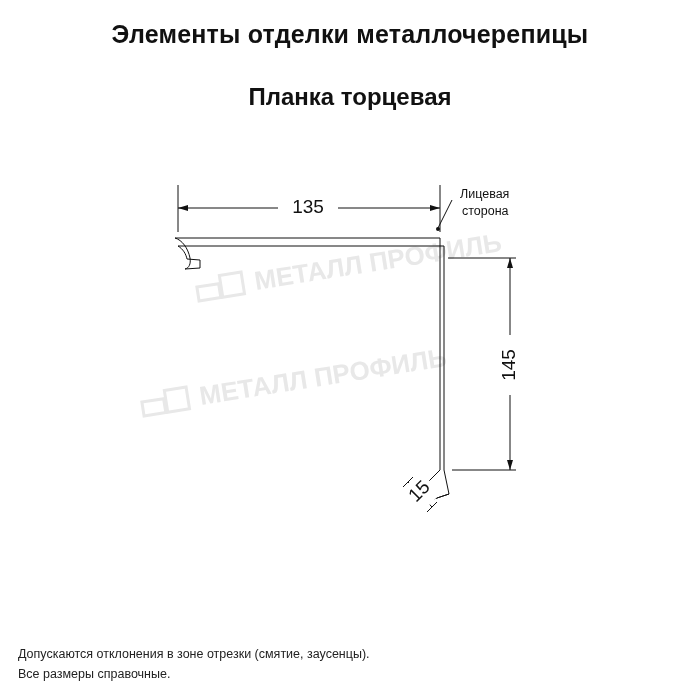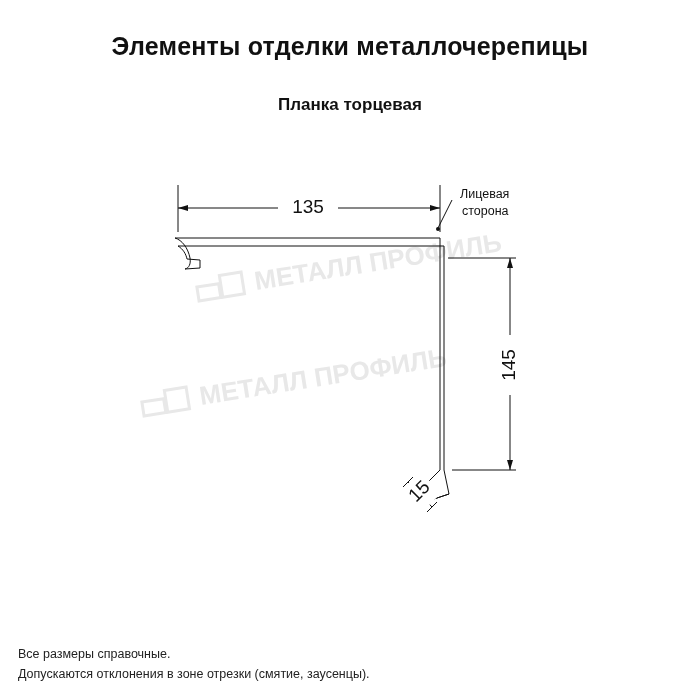--- a/index.html
+++ b/index.html
@@ -15,35 +15,35 @@
     position: relative;
     overflow: hidden;
   }
   .page {
     position: relative;
     width: 700px;
     height: 700px;
   }
   .title-block {
     position: absolute;
-    top: 32px;
+    top: 20px;
     left: 0;
     width: 700px;
     text-align: center;
   }
   .main-title {
     font-size: 25px;
     font-weight: bold;
     letter-spacing: 0.2px;
     margin: 0;
     padding: 0;
     color: #111;
   }
   .sub-title {
-    font-size: 17px;
+    font-size: 24px;
     font-weight: bold;
     margin: 8px;
     padding: 0;
     color: #111;
     margin-top: 34px;
   }
   .code-title {
     font-size: 19px;
     font-weight: bold;
     margin: 0;
@@ -181,17 +181,17 @@
     <g>
       <path class="leader" d="M 438 228 L 452 200"></path>
       <circle cx="438" cy="229" r="2" fill="#111"></circle>
       <text class="face-label" x="460" y="198">Лицевая</text>
       <text class="face-label" x="462" y="215">сторона</text>
     </g>
 
   </svg>
 
   <div class="footnotes">
+    <div>Допускаются отклонения в зоне отрезки (смятие, заусенцы).</div>
     <div>Все размеры справочные.</div>
-    <div>Допускаются отклонения в зоне отрезки (смятие, заусенцы).</div>
   </div>
 
 </div>
 
 </body></html>

